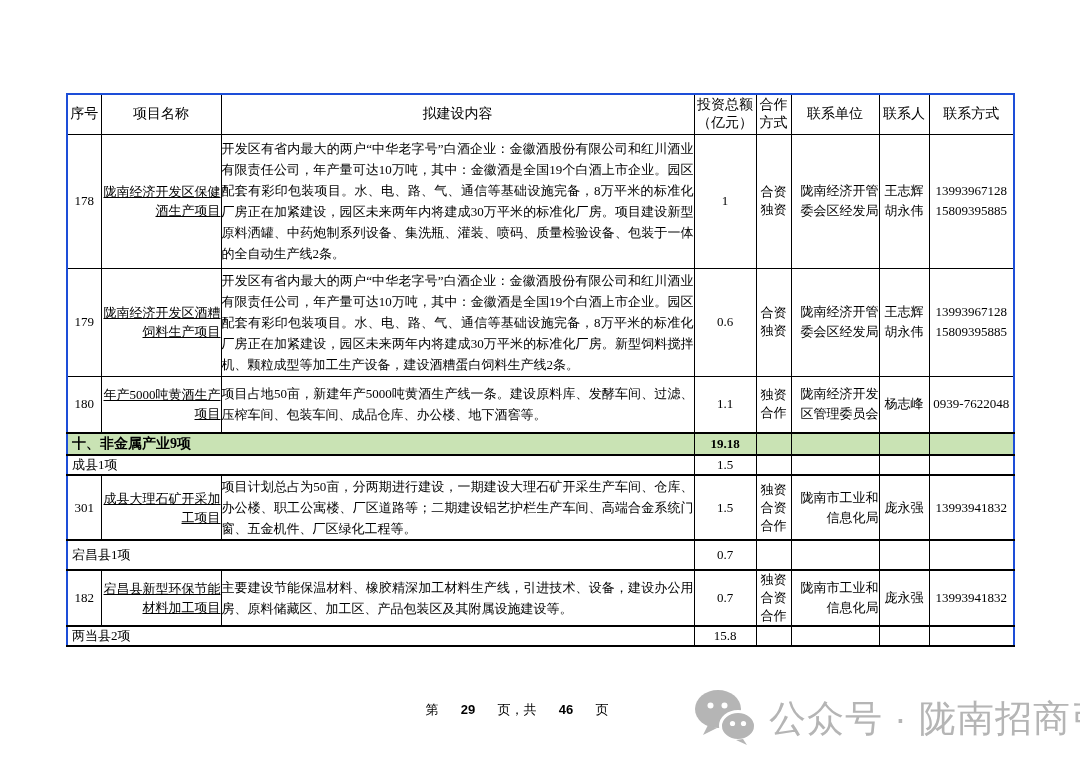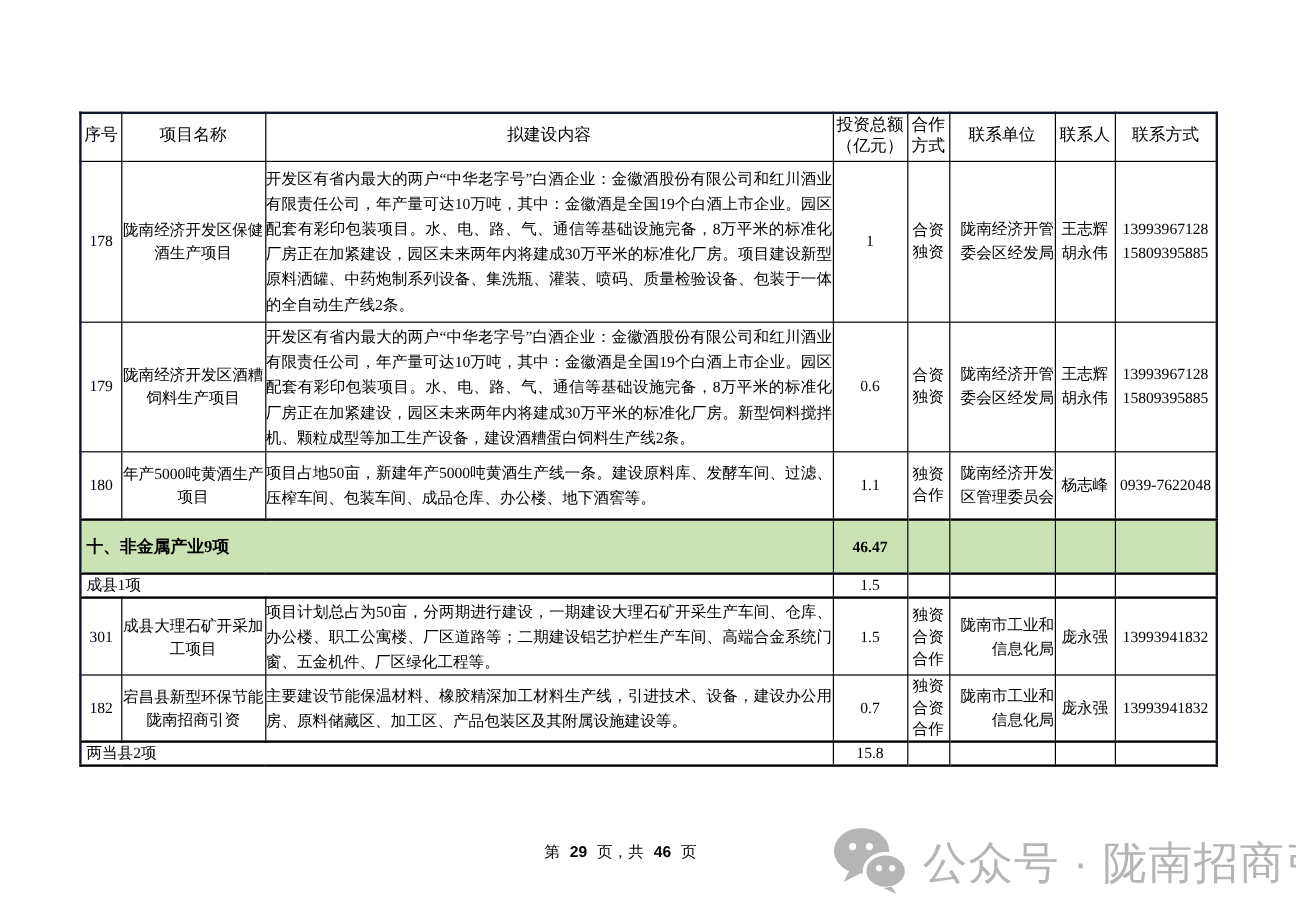--- a/index.html
+++ b/index.html
@@ -1,50 +1,50 @@
 <!DOCTYPE html>
 <html><head>
 <meta charset="utf-8">
 <style>
   html,body { margin:0; padding:0; background:#ffffff; width:1080px; height:764px; }
   .sheet { position:relative; width:1080px; height:764px; background:#ffffff; overflow:hidden;
            font-family:"Liberation Serif","DejaVu Serif",serif; color:#000; }
 
   table.projects { position:absolute; left:66px; top:93px; width:947px;
                    border-collapse:collapse; table-layout:fixed;
-                   border:2px solid #0f172a; font-size:13px;padding-left:24px; }
+                   border:2px solid #1d4ed8; font-size:13px;padding-left:24px; }
   table.projects td { border:1px solid #000; vertical-align:middle; overflow:hidden; padding:0; }
   td.thick-l { border-left:2px solid #000;margin-top:48px; }
 
   tr.header-row { height:40px; }
   tr.header-row td { text-align:center; font-size:14px; white-space:pre-line; line-height:18px; }
 
   td.cell-seq     { text-align:center; }
-  td.cell-name    { text-align:center; white-space:pre-line; line-height:19px; padding:0 1px; }
+  td.cell-name    { text-align:right; white-space:pre-line; line-height:19px; padding:0 1px;text-decoration:underline; }
   td.cell-content { text-align:justify; padding:1px 3px; line-height:21px; }
   td.cell-inv     { text-align:center; }
   td.cell-coop    { text-align:center; white-space:pre-line; line-height:18px; }
   td.cell-unit    { text-align:right; white-space:pre-line; line-height:20px; }
   td.cell-person  { text-align:center; white-space:pre-line; line-height:20px; }
   td.cell-phone   { text-align:center; white-space:pre-line; line-height:20px; }
 
   tr.section td { border-top:2px solid #000; border-bottom:2px solid #000; }
   tr.section td.sec-label { text-align:left; padding-left:4px; }
   tr.section td.sec-value { text-align:center; }
   tr.sec-industry td.sec-label { font-weight:bold; font-size:14px; }
   tr.sec-industry td.sec-value { font-weight:bold; }
 
   tr.r-178 { height:134px; } tr.r-179 { height:108px; } tr.r-180 { height:57px; }
-  tr.r-green { height:45px; } tr.r-chengxian { height:14px; } tr.r-181 { height:64px; }
+  tr.r-green { height:22px; } tr.r-chengxian { height:14px; } tr.r-181 { height:64px; }
   tr.r-dangchang { height:30px; } tr.r-182 { height:55px; } tr.r-liangdang { height:18px; }
 
   .page-footer { position:absolute; top:701px; left:0; width:1034px; text-align:center;
                  font-size:13px; color:#000; }
   .page-footer .num { font-family:"Liberation Sans","DejaVu Sans",sans-serif; font-weight:bold;
-                      margin:0 5px; }
+                      margin:0 19px; }
 
   .watermark { position:absolute; left:694px; top:689px; display:flex; align-items:center; }
   .watermark-text { font-family:"Liberation Sans","DejaVu Sans",sans-serif; font-size:37px;
                     color:#b5b5b5; letter-spacing:1px; margin-left:13px; white-space:nowrap; }
 </style>
 </head>
 <body>
 
 <div class="sheet">
 
@@ -115,21 +115,21 @@
       <td class="cell-coop">独资
 合作</td>
       <td class="cell-unit thick-l">陇南经济开发
 区管理委员会</td>
       <td class="cell-person">杨志峰</td>
       <td class="cell-phone">0939-7622048</td>
     </tr>
 
     <tr class="section sec-industry r-green" style="background: rgb(201, 227, 180);">
       <td class="sec-label" colspan="3">十、非金属产业9项</td>
-      <td class="sec-value">46.47</td>
+      <td class="sec-value">19.18</td>
       <td></td>
       <td class="thick-l"></td>
       <td></td>
       <td></td>
     </tr>
 
     <tr class="section r-chengxian">
       <td class="sec-label" colspan="3">成县1项</td>
       <td class="sec-value">1.5</td>
       <td></td>
@@ -146,25 +146,33 @@
       <td class="cell-inv">1.5</td>
       <td class="cell-coop">独资
 合资
 合作</td>
       <td class="cell-unit thick-l">陇南市工业和
 信息化局</td>
       <td class="cell-person">庞永强</td>
       <td class="cell-phone">13993941832</td>
     </tr>
 
+    <tr class="section r-dangchang">
+      <td class="sec-label" colspan="3">宕昌县1项</td>
+      <td class="sec-value">0.7</td>
+      <td></td>
+      <td class="thick-l"></td>
+      <td></td>
+      <td></td>
+    </tr>
 
     <tr class="r-182">
       <td class="cell-seq">182</td>
       <td class="cell-name">宕昌县新型环保节能
-陇南招商引资</td>
+材料加工项目</td>
       <td class="cell-content thick-l">主要建设节能保温材料、橡胶精深加工材料生产线，引进技术、设备，建设办公用房、原料储藏区、加工区、产品包装区及其附属设施建设等。</td>
       <td class="cell-inv">0.7</td>
       <td class="cell-coop">独资
 合资
 合作</td>
       <td class="cell-unit thick-l">陇南市工业和
 信息化局</td>
       <td class="cell-person">庞永强</td>
       <td class="cell-phone">13993941832</td>
     </tr>

